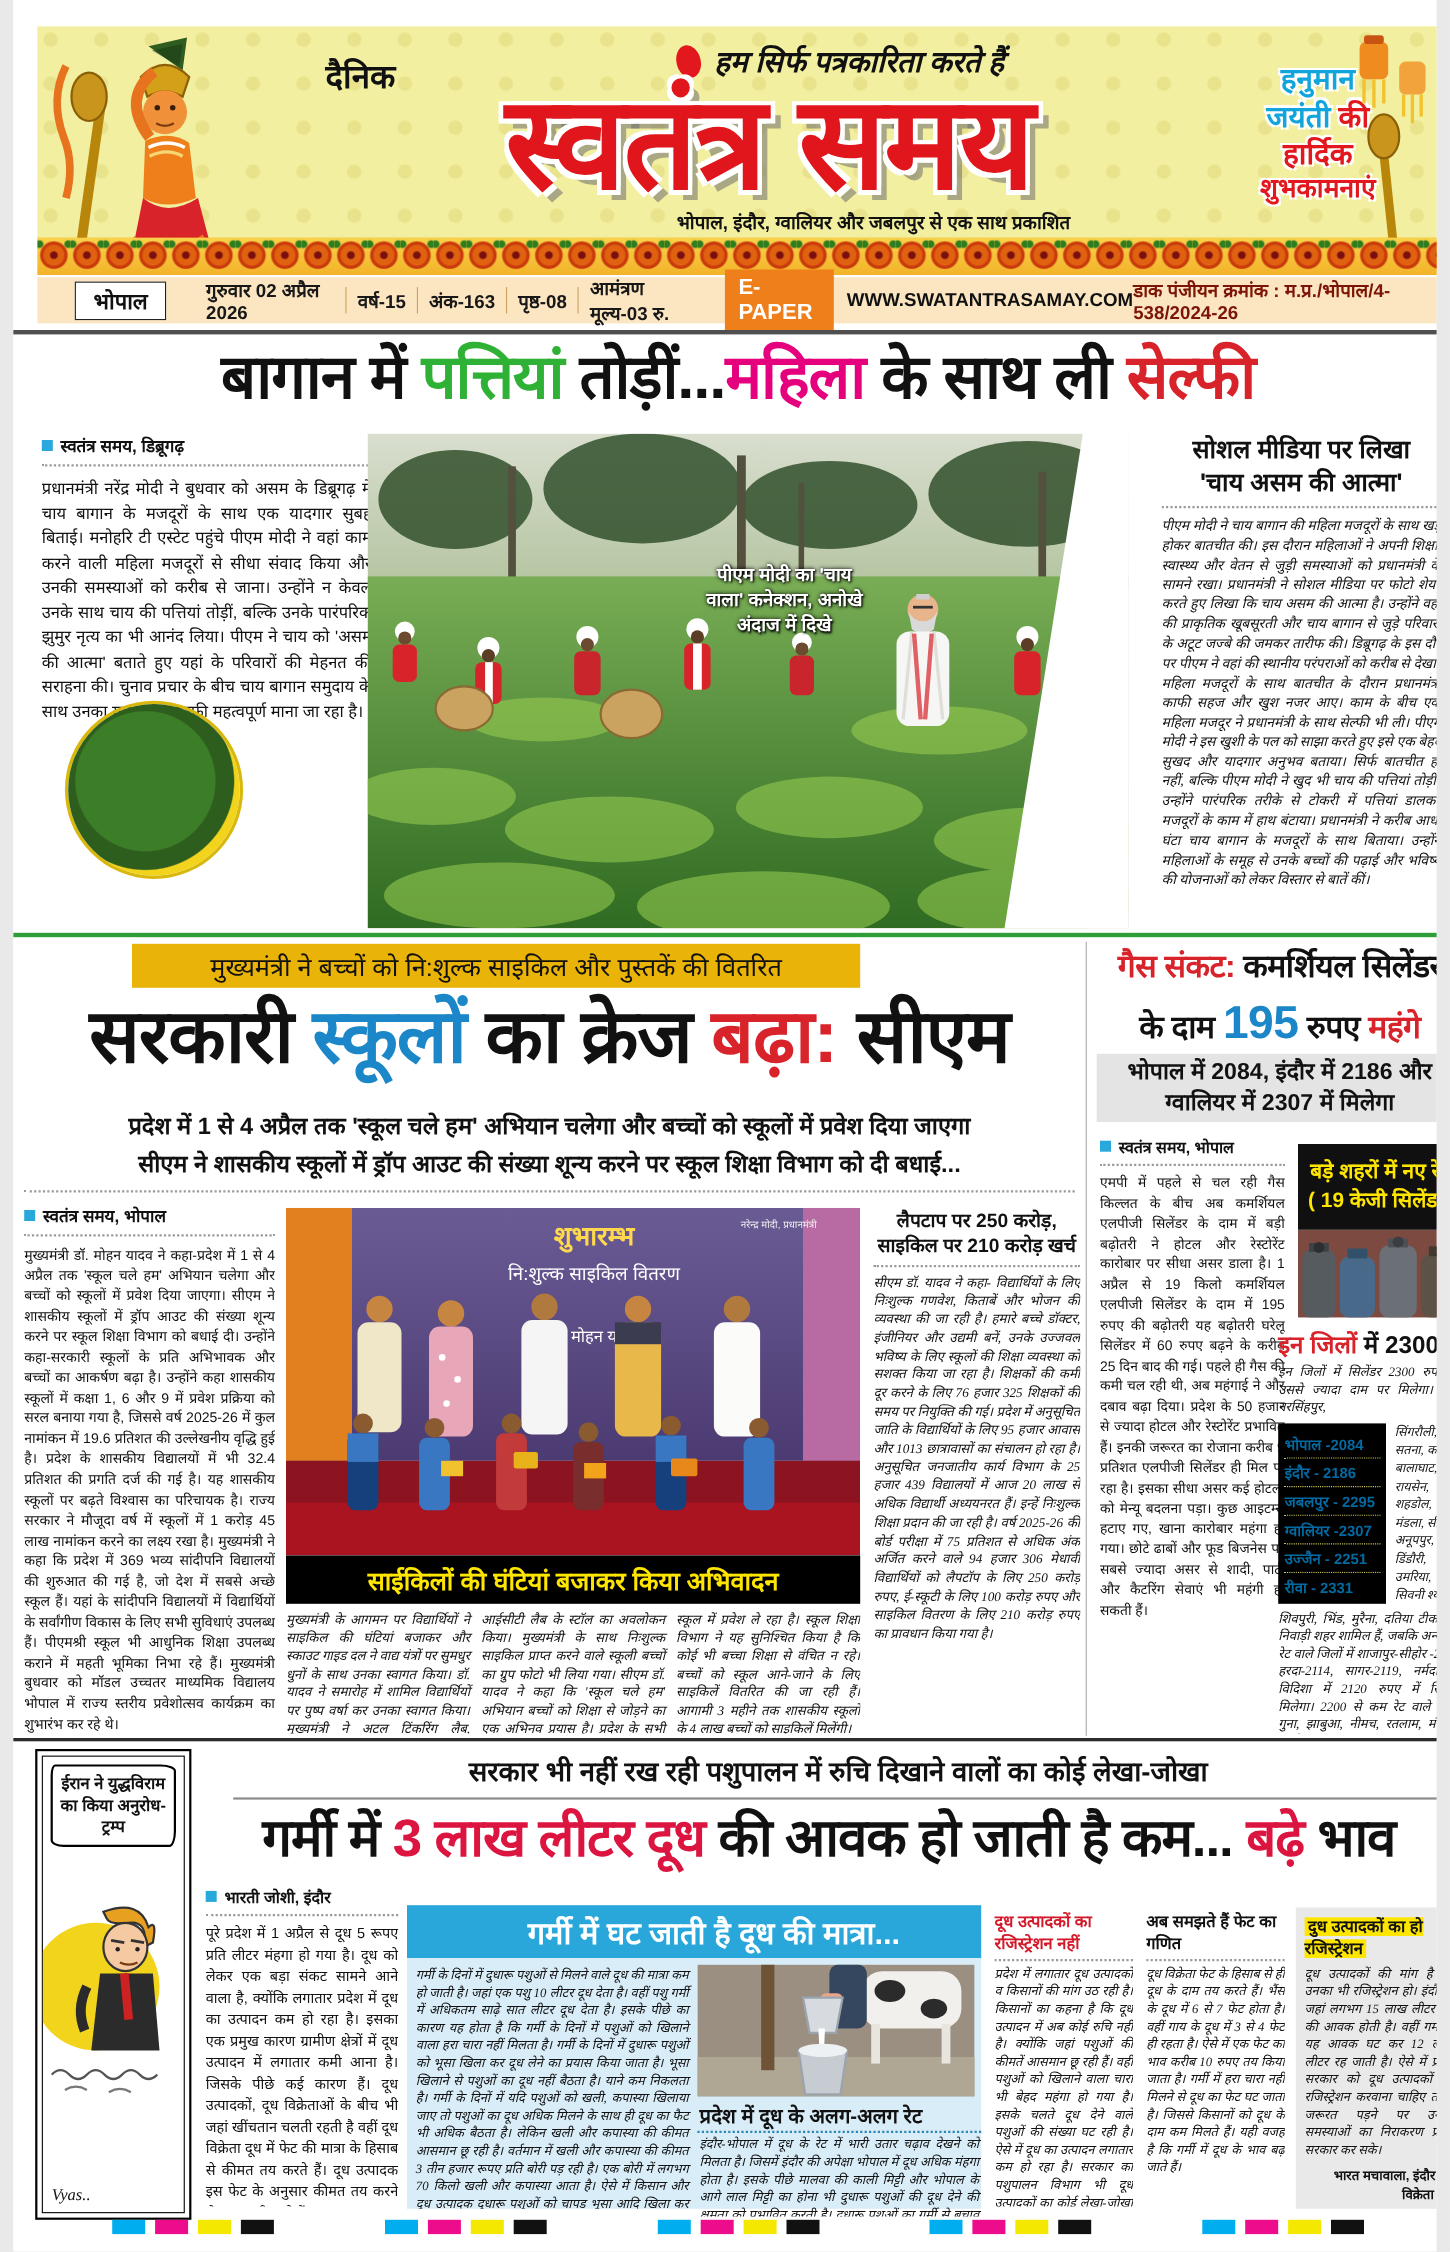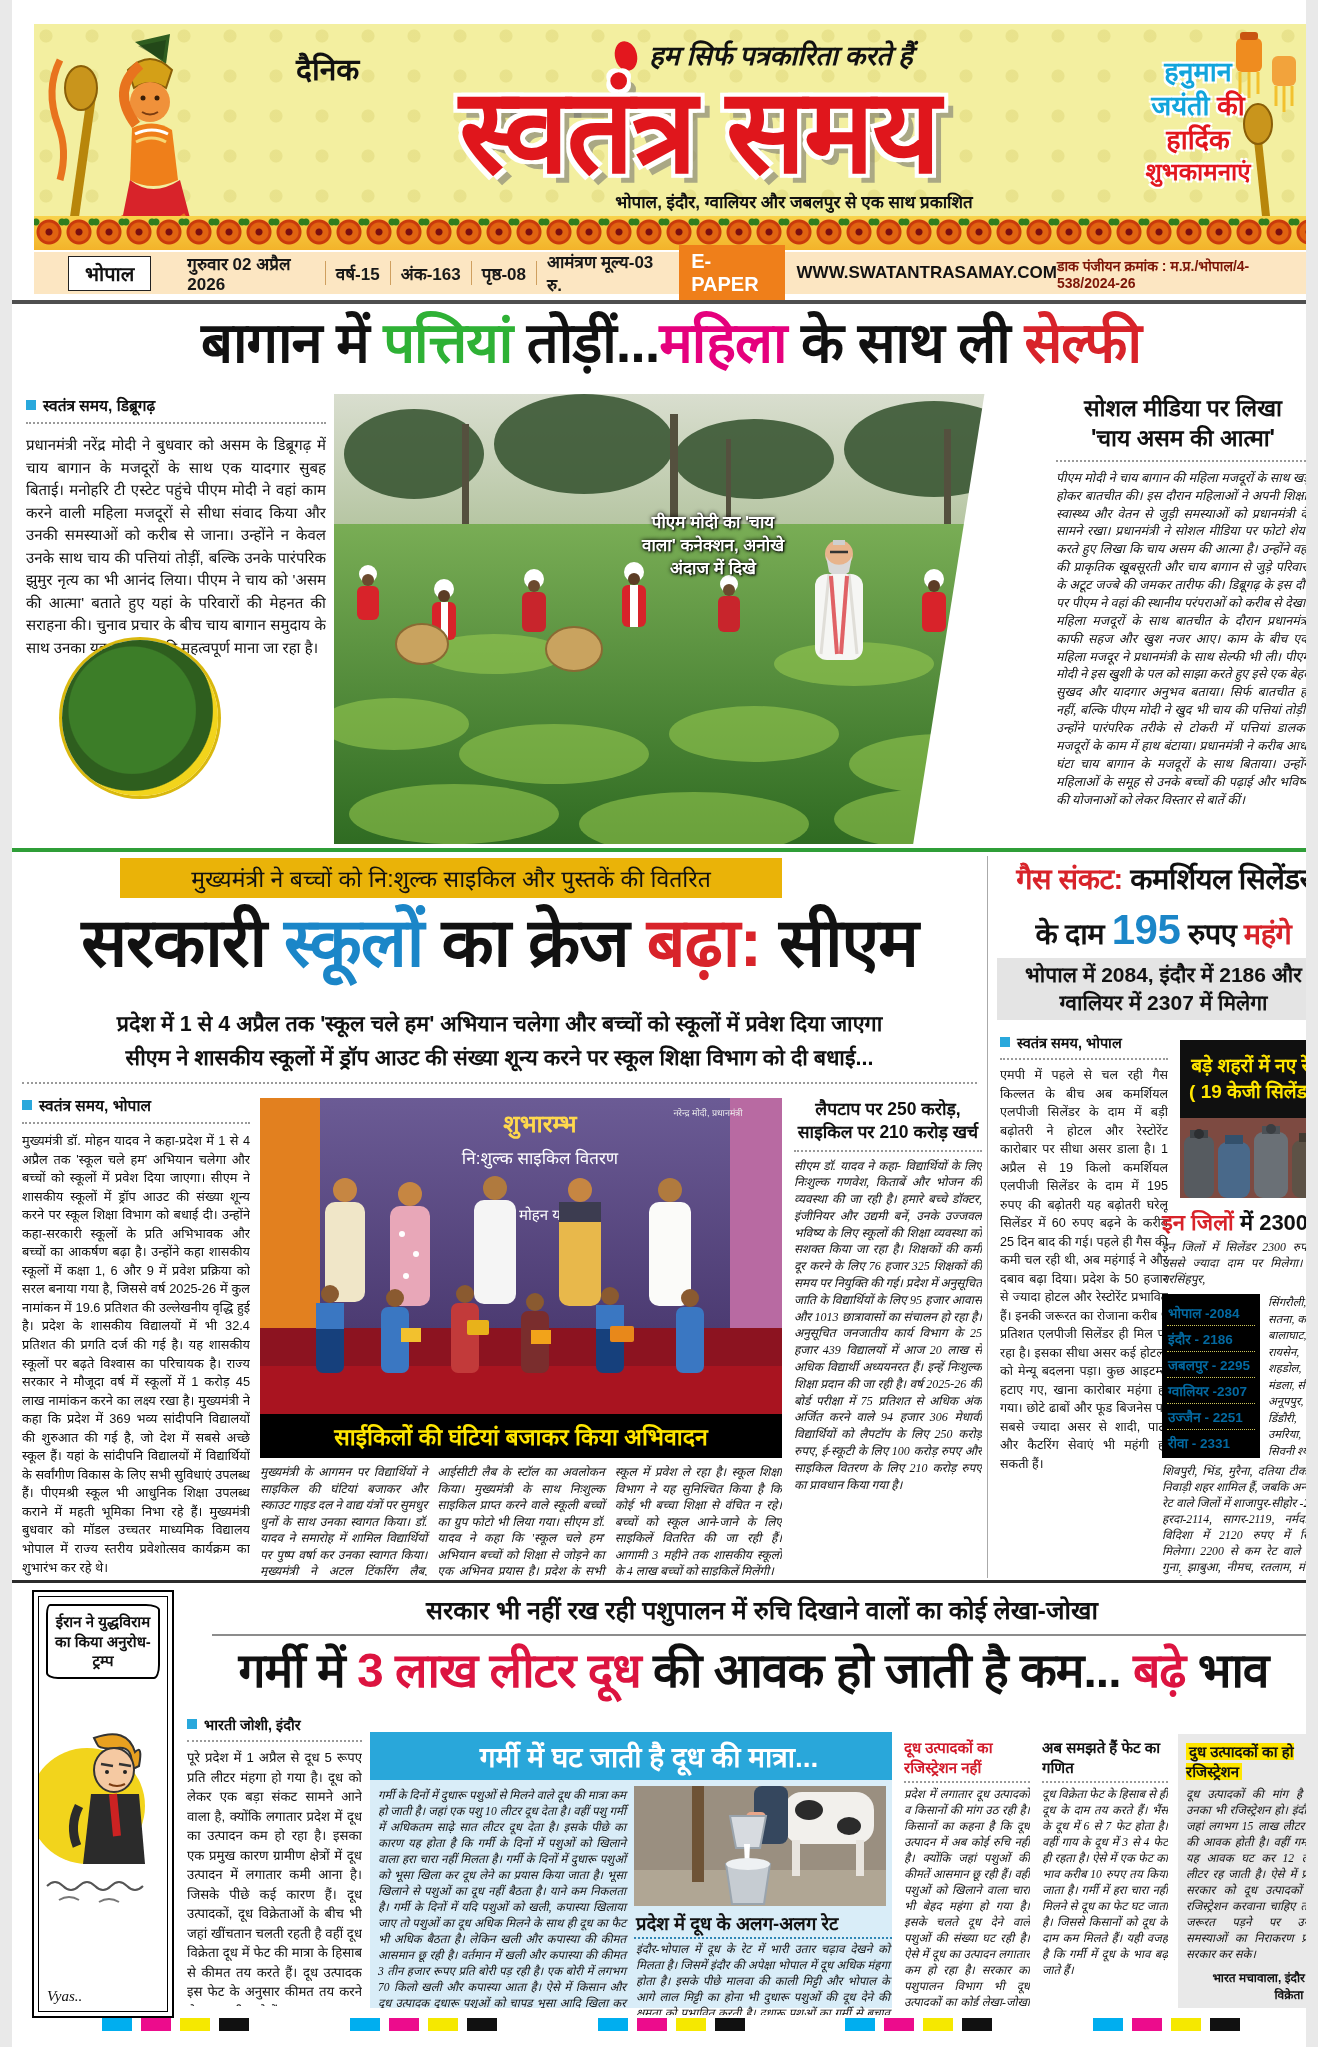--- a/index.html
+++ b/index.html
@@ -30,21 +30,21 @@
      radial-gradient(circle at 2px 6px,#2f7d1f 3px,transparent 4px),
      radial-gradient(circle at 28px 6px,#2f7d1f 3px,transparent 4px),
      linear-gradient(#f8d24a,#f3b32a);
      background-size:30px 34px;}
   .infobar{background:#fce6c2;display:flex;align-items:center;font-weight:bold;}
   .city{background:#fff;border:1.5px solid #222;padding:3px 16px;font-size:20px;font-weight:900;margin-left:34px;}
   .ibitem{font-size:17px;padding:0 10px;color:#181818;}
   .ibsep{width:0;border-left:1px solid #cf9f5f;height:24px;}
   .epaper{background:#ef7f1a;color:#fff;font-size:20px;font-weight:900;padding:5px 12px;margin:0 12px;}
   .site{font-size:17px;font-weight:900;}
-  .regno{margin-left:auto;color:#7c1507;font-size:14px;font-weight:900;padding-right:14px;}
+  .regno{margin-left:auto;color:#7c1507;font-size:17px;font-weight:900;padding-right:14px;}
 
   .h1{font-size:56px;font-weight:900;letter-spacing:-1px;line-height:1.05;}
   .g{color:#2eb135}.mg{color:#e5007d}.r{color:#d8232a}.b{color:#1b86c8}.crim{color:#dc1440}
 
   .byline{display:flex;align-items:center;gap:7px;font-weight:bold;font-size:15.5px;
           border-bottom:2px dotted #9a9a9a;padding-bottom:6px;}
   .bsq{width:10px;height:10px;background:#29a8dc;flex:0 0 auto;}
   .body15{font-size:15px;line-height:1.5;}
   .rule{background:#4f4f4f;}
   .grule{background:#2f9e38;}
@@ -159,21 +159,21 @@
     <span class="epaper">E- PAPER</span>
     <span class="site">WWW.SWATANTRASAMAY.COM</span>
     <span class="regno">डाक पंजीयन क्रमांक : म.प्र./भोपाल/4-538/2024-26</span>
   </div>
   <div class="abs rule" style="left:0;top:300px;width:1318px;height:4px;"></div>
 
   <div class="abs ctr h1 nw" style="left:10px;top:314px;width:1298px;">
     <span>बागान में </span><span class="g">पत्तियां</span><span> तोड़ीं...</span><span class="mg">महिला</span><span> के साथ ली </span><span class="r">सेल्फी</span>
   </div>
 
-  <div class="abs" style="left:14px;top:394px;width:300px;">
+  <div class="abs" style="left:26px;top:394px;width:300px;">
     <div class="byline">
         <span class="bsq"></span>
         <span>स्वतंत्र समय, डिब्रूगढ़</span>
       </div>
     <div class="body15 just ovh" style="margin-top:10px;height:372px;">प्रधानमंत्री नरेंद्र मोदी ने बुधवार को असम के डिब्रूगढ़ में चाय बागान के मजदूरों के साथ एक यादगार सुबह बिताई। मनोहरि टी एस्टेट पहुंचे पीएम मोदी ने वहां काम करने वाली महिला मजदूरों से सीधा संवाद किया और उनकी समस्याओं को करीब से जाना। उन्होंने न केवल उनके साथ चाय की पत्तियां तोड़ीं, बल्कि उनके पारंपरिक झुमुर नृत्य का भी आनंद लिया। पीएम ने चाय को 'असम की आत्मा' बताते हुए यहां के परिवारों की मेहनत की सराहना की। चुनाव प्रचार के बीच चाय बागान समुदाय के साथ उनका यह जुड़ाव काफी महत्वपूर्ण माना जा रहा है।</div>
   </div>
 
   <div class="abs ovh" style="left:322px;top:394px;width:692px;height:450px;">
     <svg width="692" height="450" viewBox="0 0 692 450">
       <defs>

